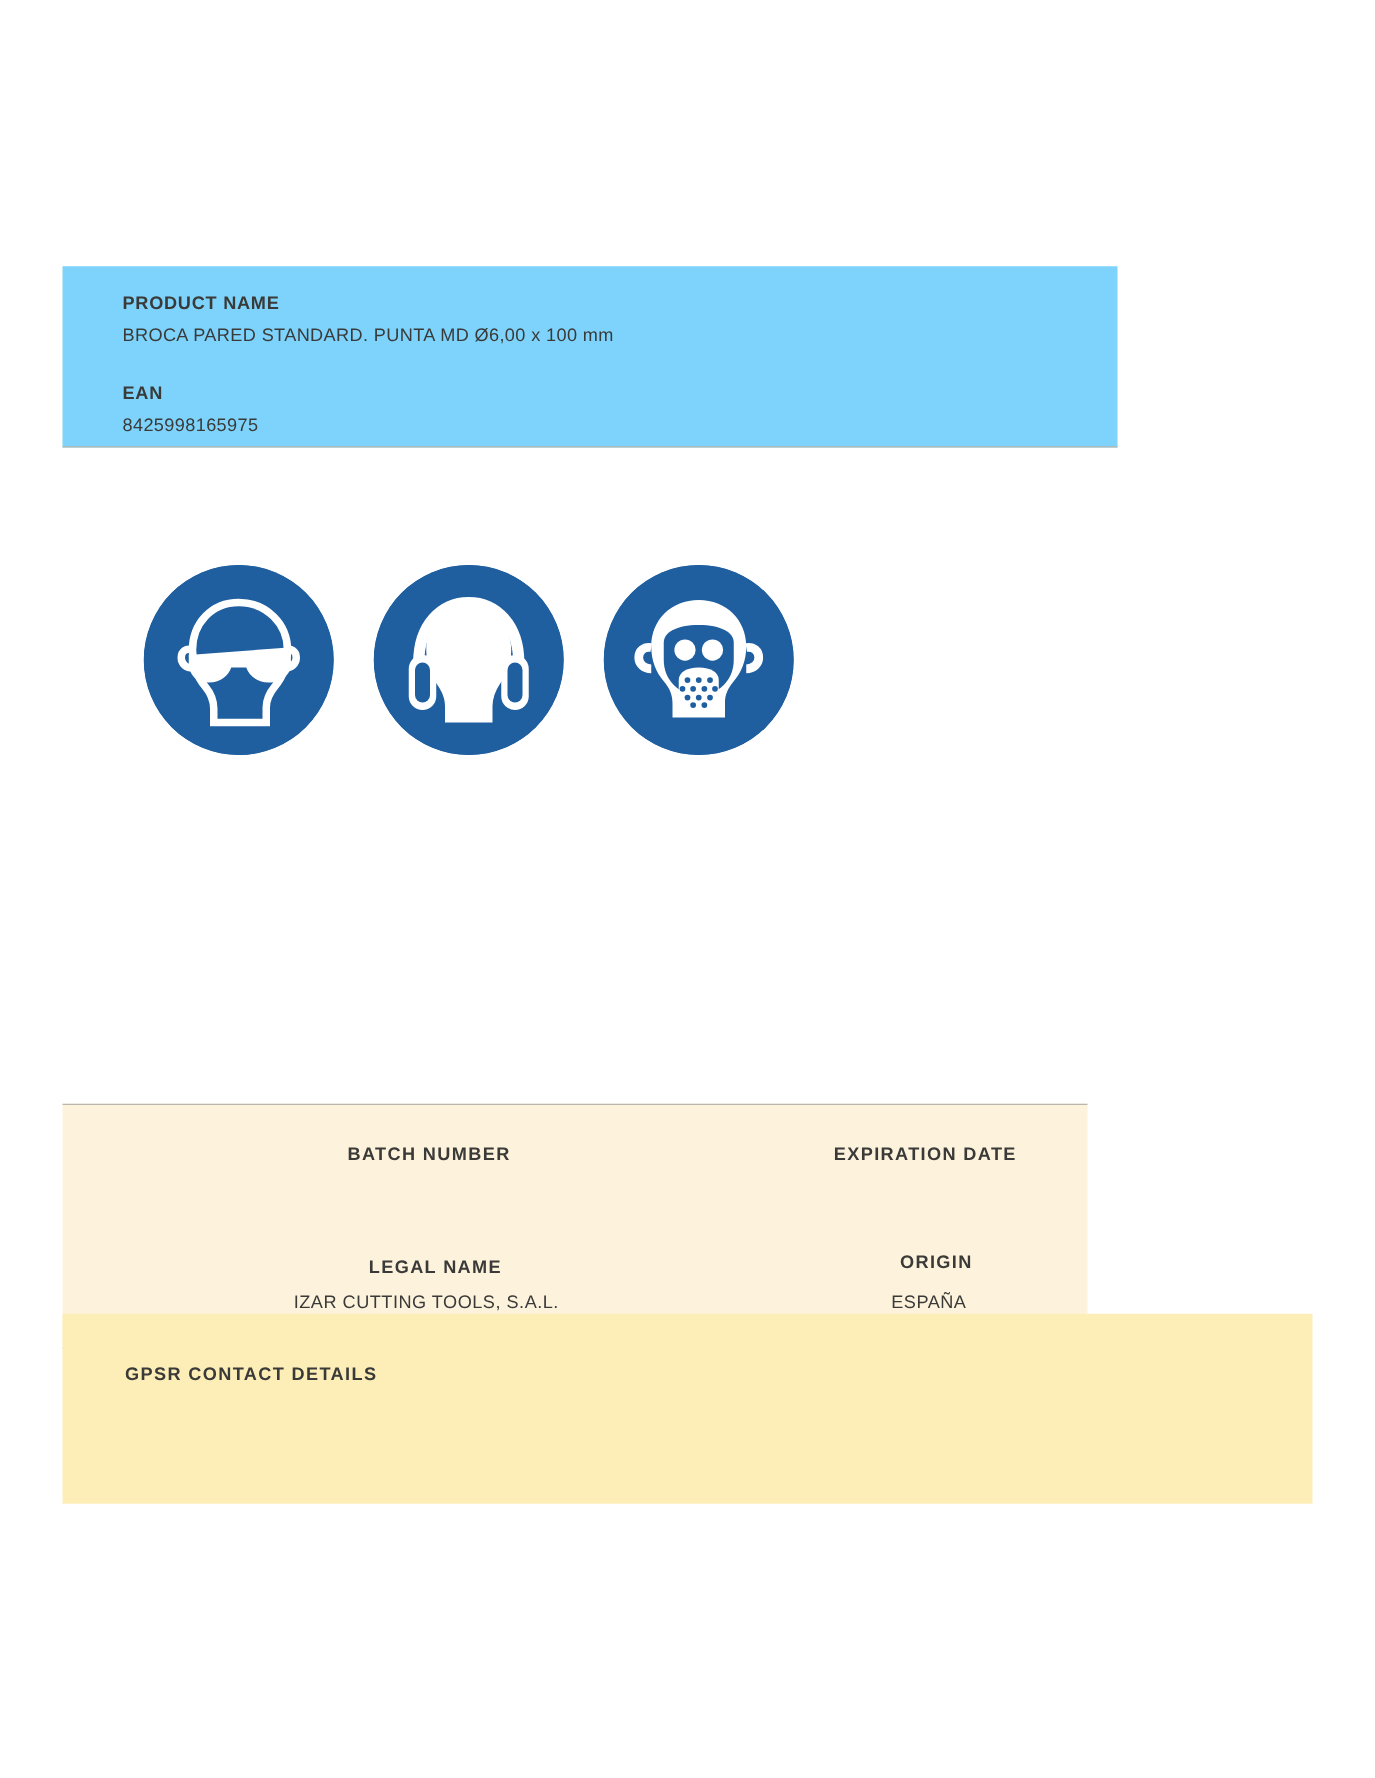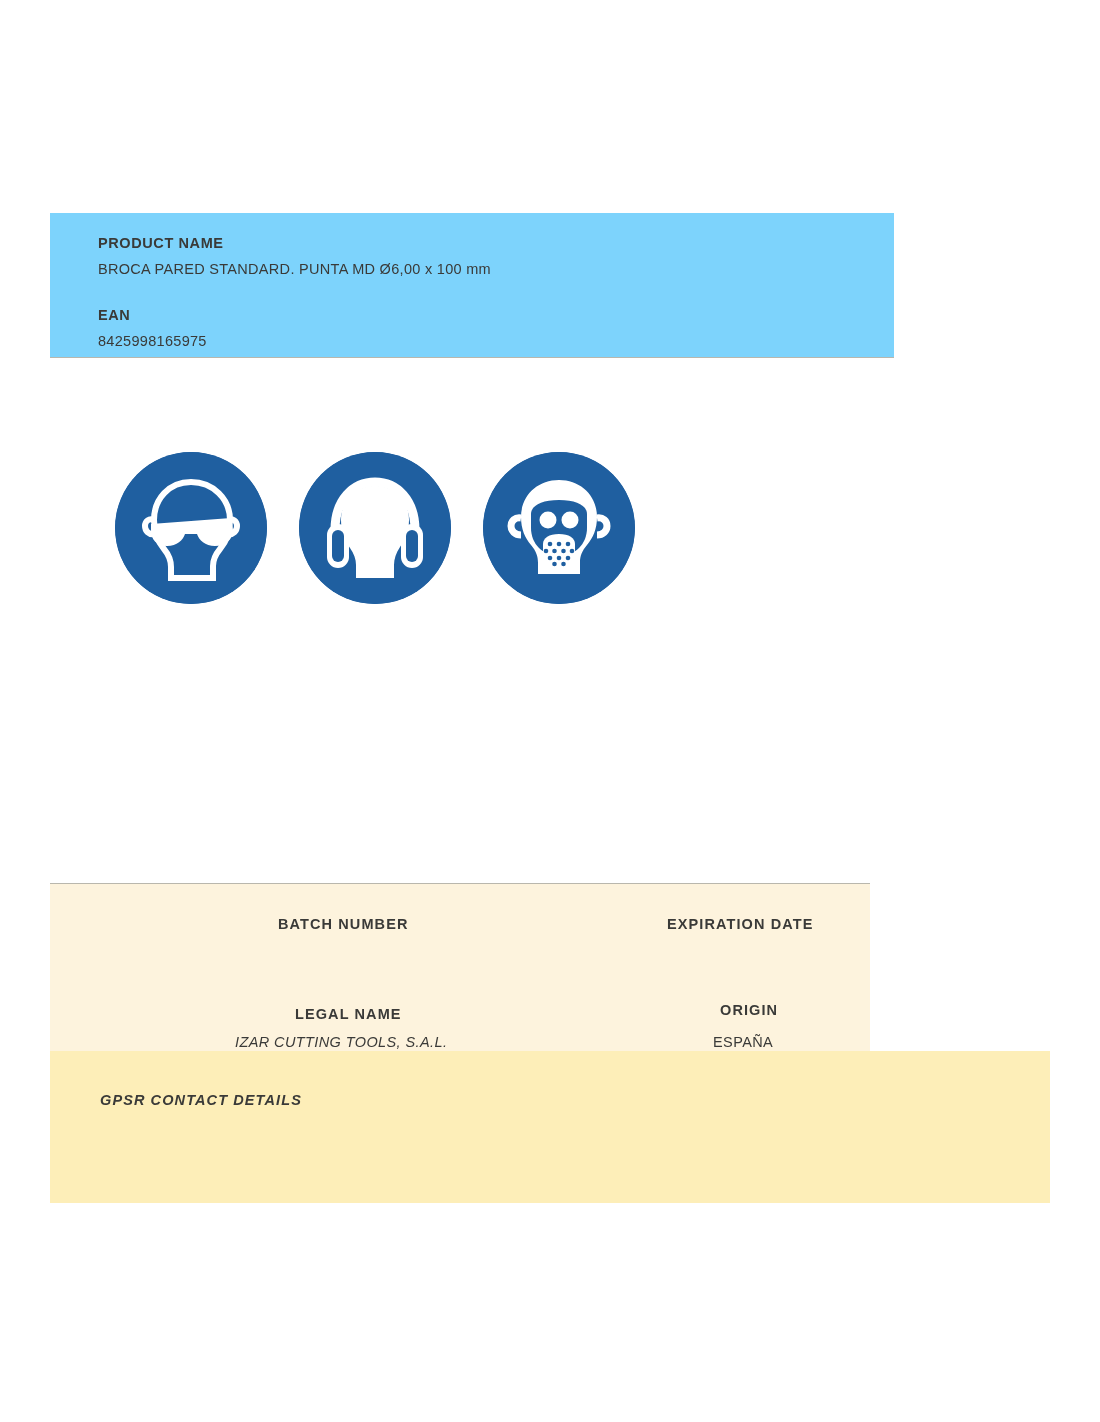--- a/index.html
+++ b/index.html
@@ -88,34 +88,33 @@
   .info-cell-value {
     position: absolute;
     font-size: 14.5px;
     letter-spacing: 0.4px;
     color: #3a3a38;
     white-space: nowrap;
   }
   .lbl-batch   { left: 228px; top: 32px; }
   .lbl-expir   { left: 617px; top: 32px; }
   .lbl-legal   { left: 245px; top: 122px; }
-  .val-legal   { left: 185px; top: 150px; font-style: italic; }
+  .val-legal   { left: 185px; top: 150px; }
   .lbl-origin  { left: 670px; top: 118px; }
   .val-origin  { left: 663px; top: 150px; }
 
   
   .gpsr-band {
     position: absolute;
     left: 50px;
     top: 1051px;
     width: 1000px;
     height: 152px;
     background: #fdeeb8;
     box-sizing: border-box;
-    font-style: italic;
   }
   .gpsr-label {
     position: absolute;
     left: 50px;
     top: 41px;
     font-size: 14.5px;
     font-weight: bold;
     letter-spacing: 1.1px;
     color: #3a3a38;
   }

